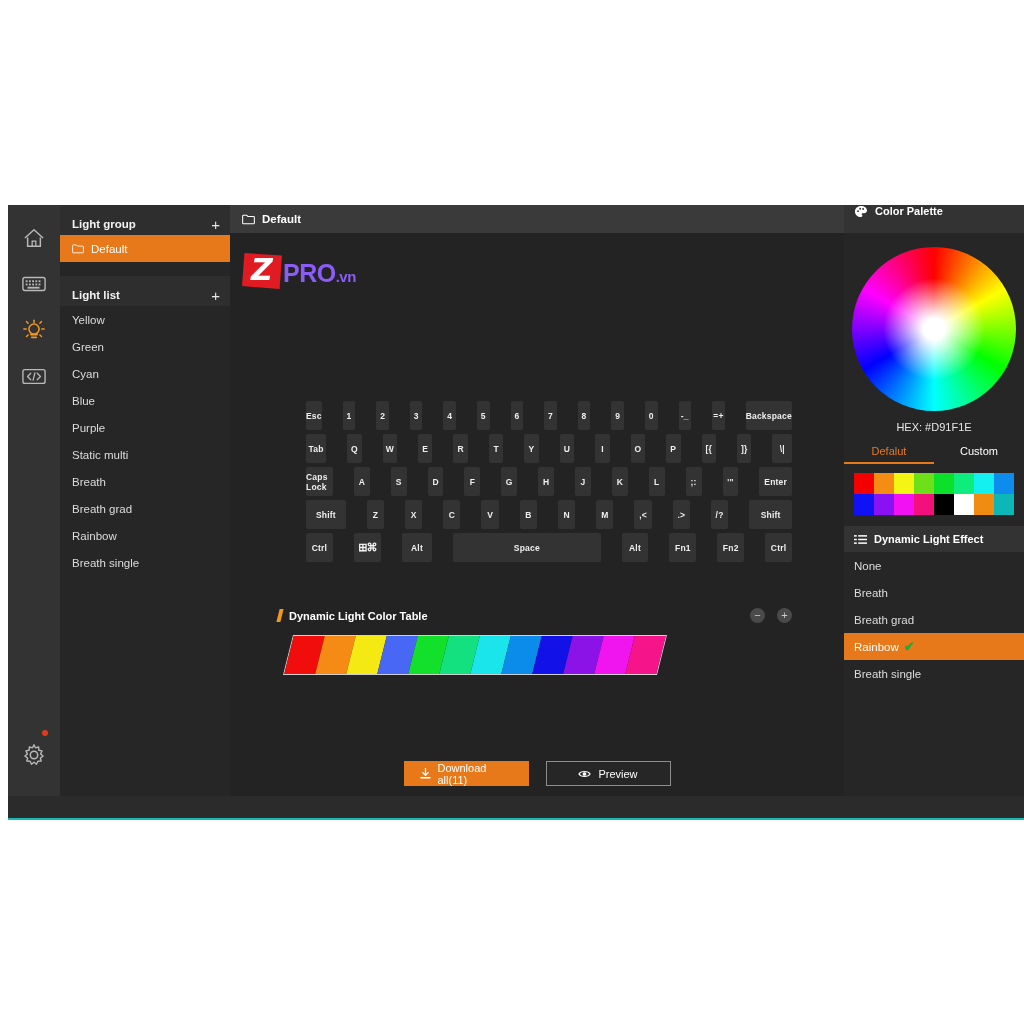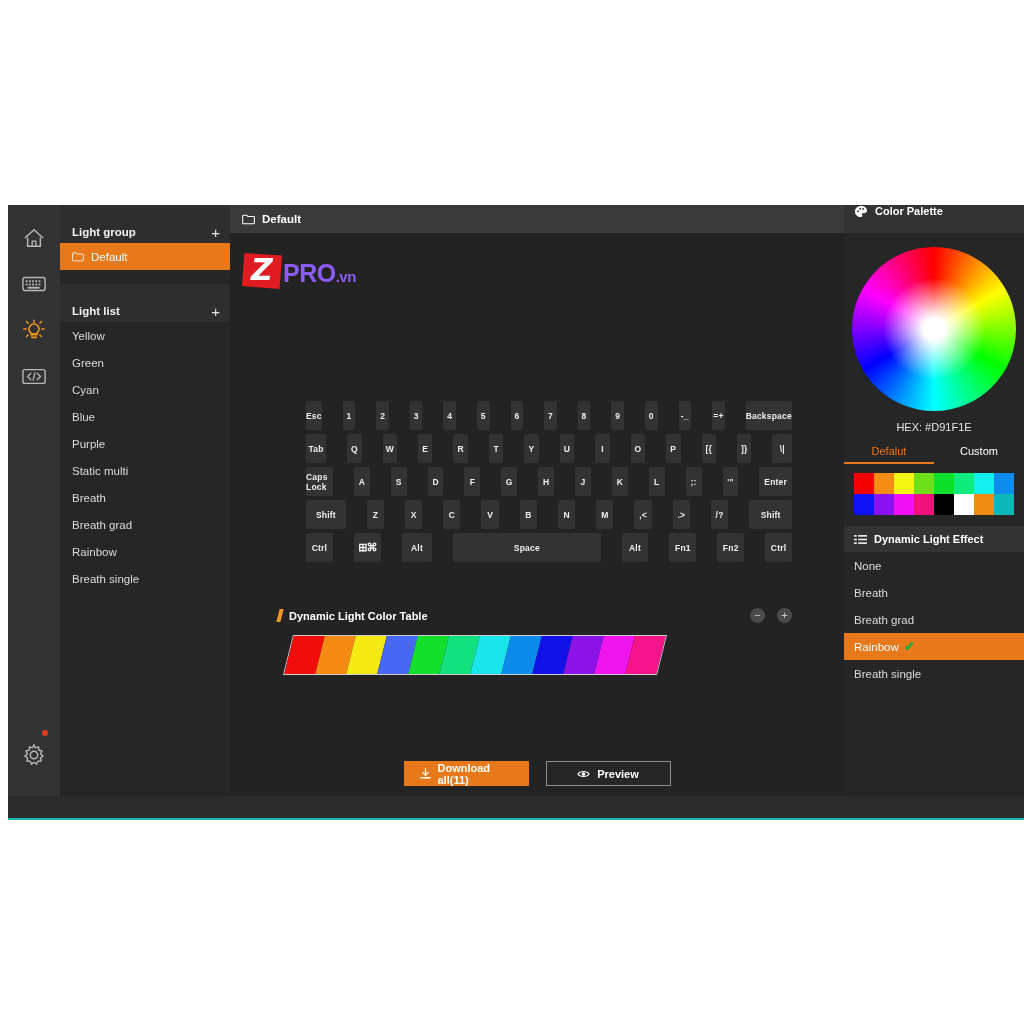--- a/index.html
+++ b/index.html
@@ -50,21 +50,21 @@
   .badge-dot{
     position:absolute;width:6px;height:6px;border-radius:50%;background:#e03b1f;
     right:12px;top:-2px;
   }
   
   .leftpanel{
     width:170px;flex:0 0 170px;background:#262626;display:flex;flex-direction:column;
   }
   .panel-head{
     height:22px;display:flex;align-items:center;justify-content:space-between;
-    padding:16px 10px 0 12px;font-size:11.5px;font-weight:bold;color:#f2f2f2;
+    padding:8px 10px 0 12px;font-size:11.5px;font-weight:bold;color:#f2f2f2;
     background:#2e2e2e;
   }
   .panel-plus{font-size:15px;color:#e6e6e6;line-height:1;font-weight:normal;}
   .group-item{
     height:27px;display:flex;align-items:center;gap:7px;padding:0 12px;
     font-size:11.5px;color:#fff;background:#e8791a;
   }
   .group-spacer{height:14px;background:#262626;}
   .list-item{
     height:27px;display:flex;align-items:center;padding:0 12px;
@@ -112,21 +112,21 @@
   }
   .colortable{
     position:absolute;left:58px;top:402px;height:38px;display:flex;
     border:1px solid #cfcfcf;transform:skewX(-14deg);
   }
   .ct-seg{width:31px;height:100%;}
   
   .btnrow{position:absolute;left:0;right:0;top:528px;display:flex;justify-content:center;gap:17px;}
   .btn{
     height:25px;display:flex;align-items:center;justify-content:center;gap:7px;
-    font-size:11px;color:#ffffff;padding:8px 16px;box-sizing:border-box;font-weight:bold;
+    font-size:11px;color:#ffffff;padding:8px 16px;box-sizing:border-box;
   }
   .btn.primary{background:#e8791a;width:125px;}
   .btn.ghost{background:#262626;border:1px solid #8d8d8d;width:125px;}
   
   .rightpanel{width:180px;flex:0 0 180px;background:#262626;display:flex;flex-direction:column;}
   .rp-head{
     height:28px;background:#333333;display:flex;align-items:flex-start;gap:7px;
     padding-left:10px;font-size:11px;font-weight:bold;color:#ffffff;
   }
   .wheel-wrap{padding:14px 0 0 0;display:flex;justify-content:center;}

